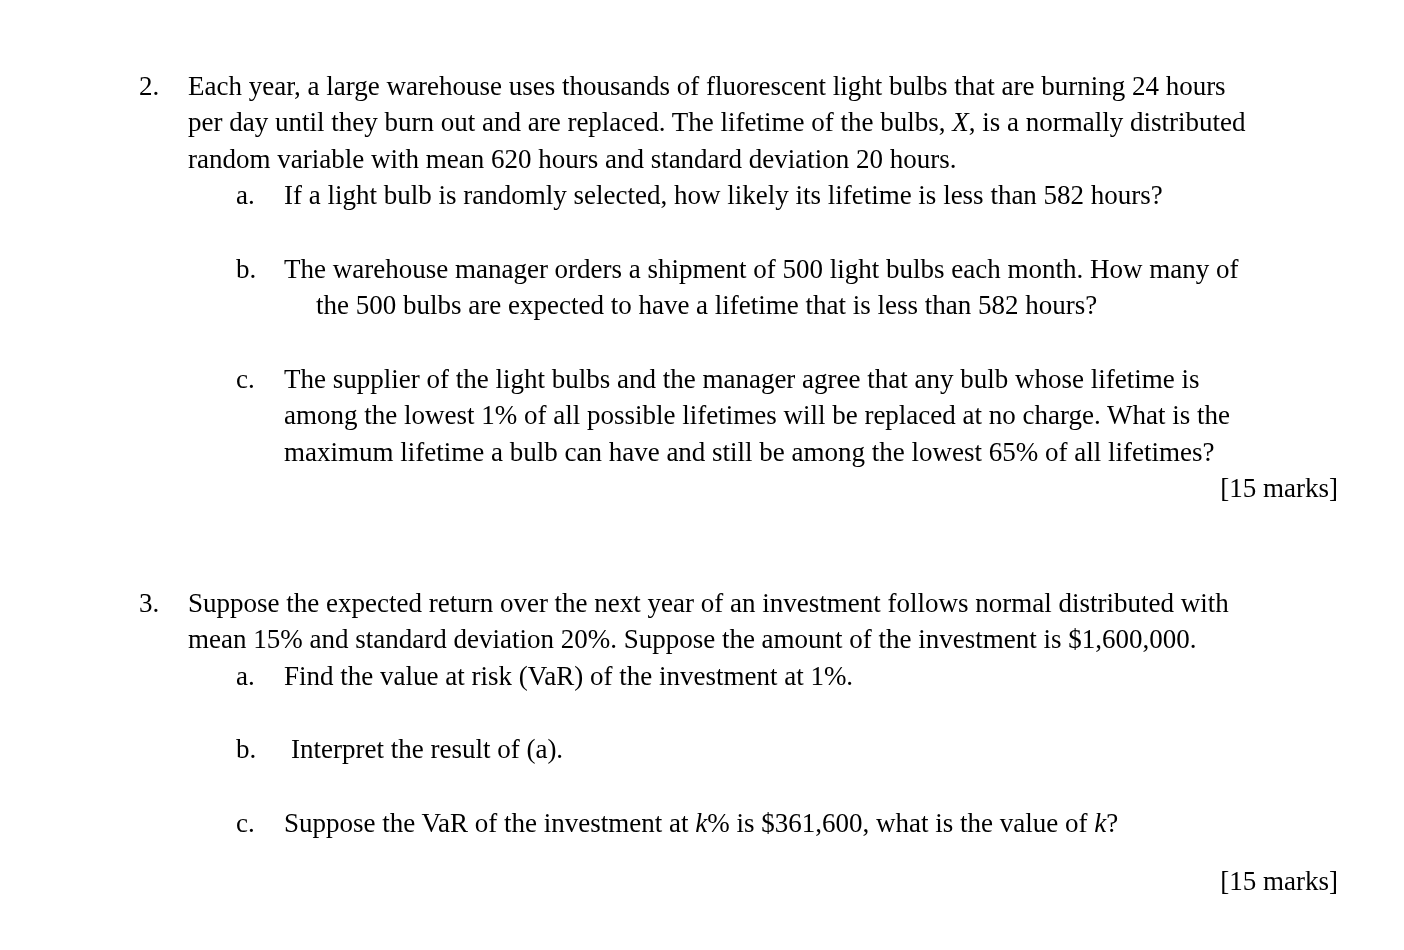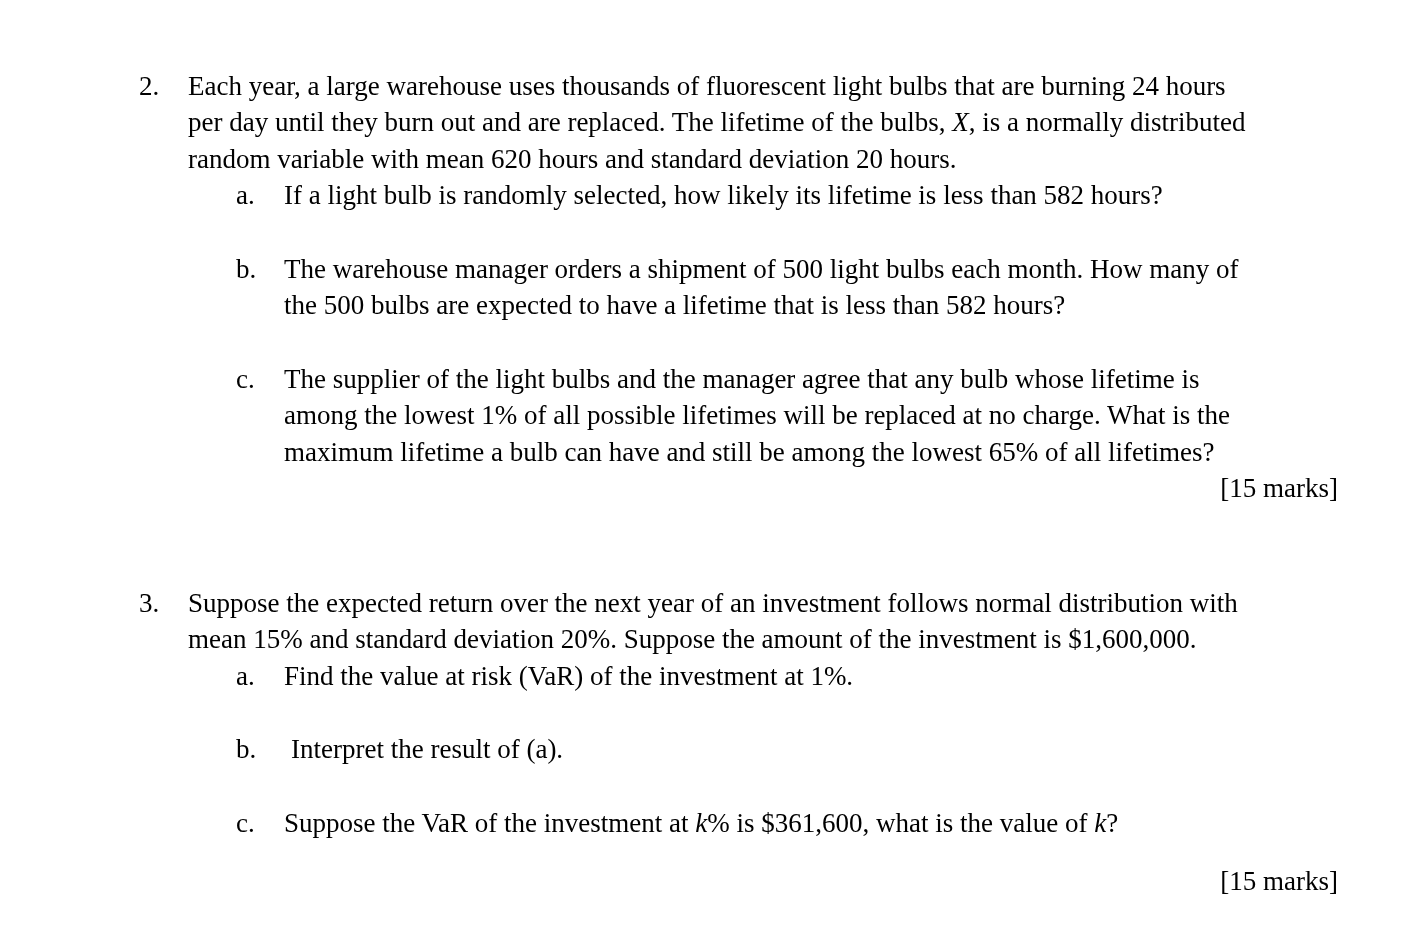--- a/index.html
+++ b/index.html
@@ -44,36 +44,36 @@
   <span class="line qtext" style="top:144px;">random variable with mean 620 hours and standard deviation 20 hours.</span>
 
   <div>
     <span class="line sublabel" style="top:180px;">a.</span>
     <span class="line subtext" style="top:180px;">If a light bulb is randomly selected, how likely its lifetime is less than 582 hours?</span>
   </div>
 
   <div>
     <span class="line sublabel" style="top:254px;">b.</span>
     <span class="line subtext" style="top:254px;">The warehouse manager orders a shipment of 500 light bulbs each month. How many of</span>
-    <span class="line subtext" style="top:290px;">the 500 bulbs are expected to have a lifetime that is less than 582 hours?</span>
+    <span class="line subtext" style="top:290px;margin-left:32px;">the 500 bulbs are expected to have a lifetime that is less than 582 hours?</span>
   </div>
 
   <div>
     <span class="line sublabel" style="top:364px;">c.</span>
     <span class="line subtext" style="top:364px;">The supplier of the light bulbs and the manager agree that any bulb whose lifetime is</span>
     <span class="line subtext" style="top:400px;text-align:right;">among the lowest 1% of all possible lifetimes will be replaced at no charge. What is the</span>
     <span class="line subtext" style="top:437px;">maximum lifetime a bulb can have and still be among the lowest 65% of all lifetimes?</span>
   </div>
 
   <span class="marks" style="top:473px;">[15 marks]</span>
 </div>
 
 <div>
   <span class="line num" style="top:588px;">3.</span>
-  <span class="line qtext" style="top:588px;">Suppose the expected return over the next year of an investment follows normal distribution with</span>
+  <span class="line qtext" style="top:588px;">Suppose the expected return over the next year of an investment follows normal distributed with</span>
   <span class="line qtext" style="top:624px;">mean 15% and standard deviation 20%. Suppose the amount of the investment is $1,600,000.</span>
 
   <div>
     <span class="line sublabel" style="top:661px;">a.</span>
     <span class="line subtext" style="top:661px;">Find the value at risk (VaR) of the investment at 1%.</span>
   </div>
 
   <div>
     <span class="line sublabel" style="top:734px;">b.</span>
     <span class="line subtext" style="top:734px;margin-left:7px;">Interpret the result of (a).</span>

